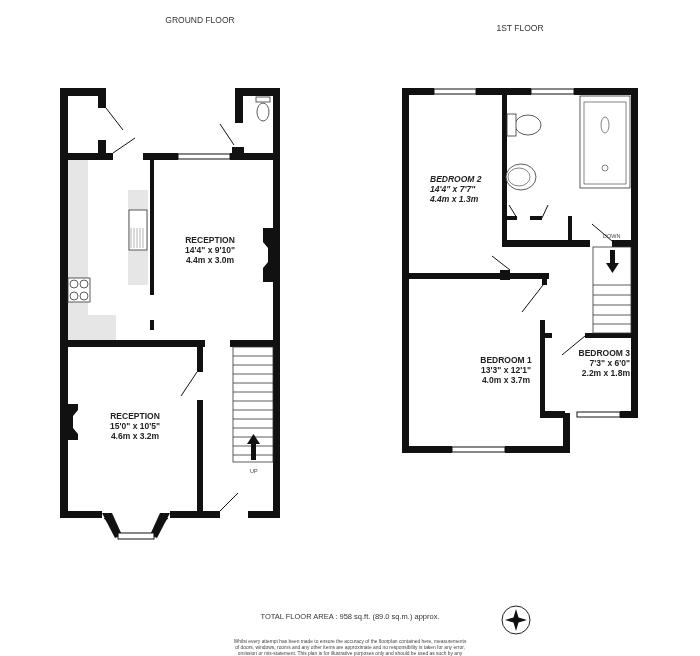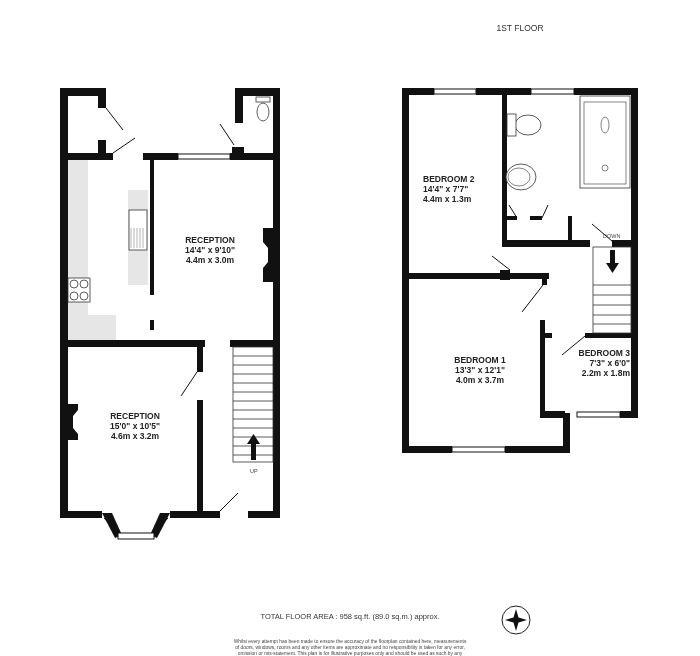--- a/index.html
+++ b/index.html
@@ -10,20 +10,21 @@
   .small-lbl{position:absolute;font-size:5.5px;color:#444;}
   .footer{position:absolute;left:200px;top:612px;width:300px;text-align:center;}
   .footer .total{font-size:7.5px;color:#333;margin-bottom:18px;}
   .footer .disc{font-size:4.9px;line-height:6px;color:#444;}
   svg{position:absolute;left:0;top:0;}
 </style>
 </head>
 <body>
 
 <div class="hdr" style="left:100px;top:15px;width:200px;">
+  <div>GROUND FLOOR</div>
 </div>
 <div class="hdr" style="left:420px;top:15px;width:200px;margin-top:8px;">
   <div>1ST FLOOR</div>
 </div>
 
 <svg width="700" height="656" viewBox="0 0 700 656">
 
   <g fill="#111" stroke="none">
 
     <rect x="68" y="160" width="20" height="180" fill="#e6e6e6"></rect>
@@ -186,26 +187,26 @@
   <span>14'4"  x 9'10"</span>
   <span>4.4m  x 3.0m</span>
 </div>
 <div class="room-label" style="left:85px;top:411px;width:100px;">
   <span>RECEPTION</span>
   <span>15'0"  x 10'5"</span>
   <span>4.6m  x 3.2m</span>
 </div>
 <div class="small-lbl" style="left:250px;top:468px;">UP</div>
 
-<div class="room-label" style="left:410px;top:174px;width:90px;text-align:left;padding-left:13px;box-sizing:border-box;">
+<div class="room-label" style="left:410px;top:174px;width:90px;text-align:left;padding-left:20px;box-sizing:border-box;font-style:italic;">
   <span>BEDROOM 2</span>
   <span>14'4"  x 7'7"</span>
   <span>4.4m  x 1.3m</span>
 </div>
-<div class="room-label" style="left:430px;top:355px;width:100px;">
+<div class="room-label" style="left:456px;top:355px;width:100px;">
   <span>BEDROOM 1</span>
   <span>13'3"  x 12'1"</span>
   <span>4.0m  x 3.7m</span>
 </div>
 <div class="room-label" style="left:550px;top:348px;width:80px;text-align:right;">
   <span>BEDROOM 3</span>
   <span>7'3"  x 6'0"</span>
   <span>2.2m  x 1.8m</span>
 </div>
 <div class="small-lbl" style="left:603px;top:233px;">DOWN</div>

